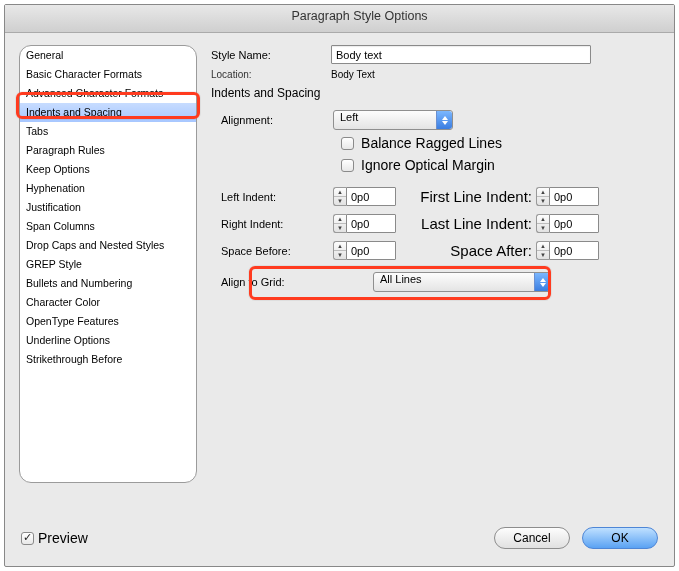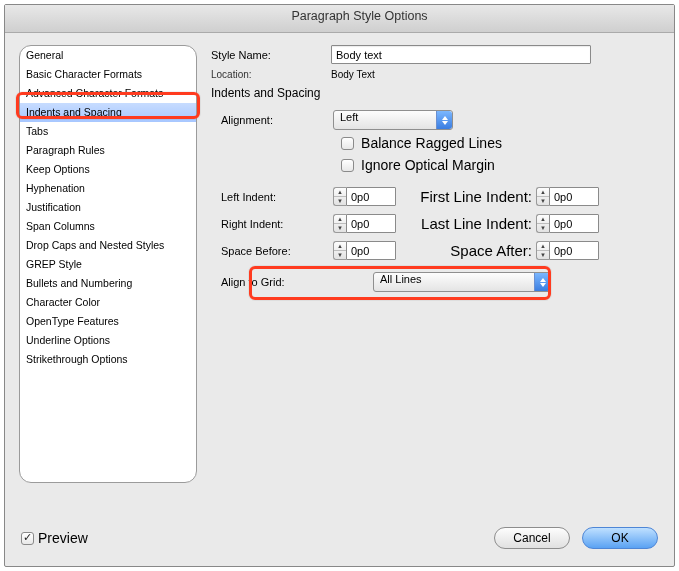--- a/index.html
+++ b/index.html
@@ -262,21 +262,21 @@
         <div class="sidebar-item">Keep Options</div>
         <div class="sidebar-item">Hyphenation</div>
         <div class="sidebar-item">Justification</div>
         <div class="sidebar-item">Span Columns</div>
         <div class="sidebar-item">Drop Caps and Nested Styles</div>
         <div class="sidebar-item">GREP Style</div>
         <div class="sidebar-item">Bullets and Numbering</div>
         <div class="sidebar-item">Character Color</div>
         <div class="sidebar-item">OpenType Features</div>
         <div class="sidebar-item">Underline Options</div>
-        <div class="sidebar-item">Strikethrough Options</div>
+        <div class="sidebar-item">Strikethrough Before</div>
       </div>
       <div class="highlight-box hl-sidebar"></div>
     </div>
 
     <div class="main">
 
       <div class="form-row">
         <div class="lbl">Style Name:</div>
         <input class="text-input style-name-input" value="Body text" style="">
       </div>

